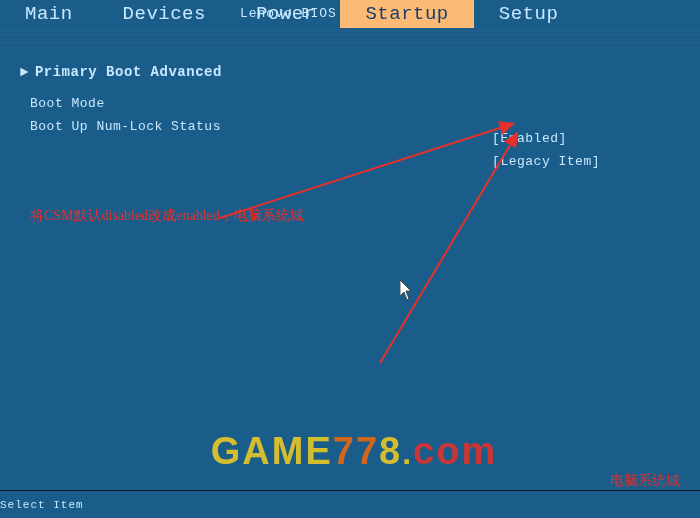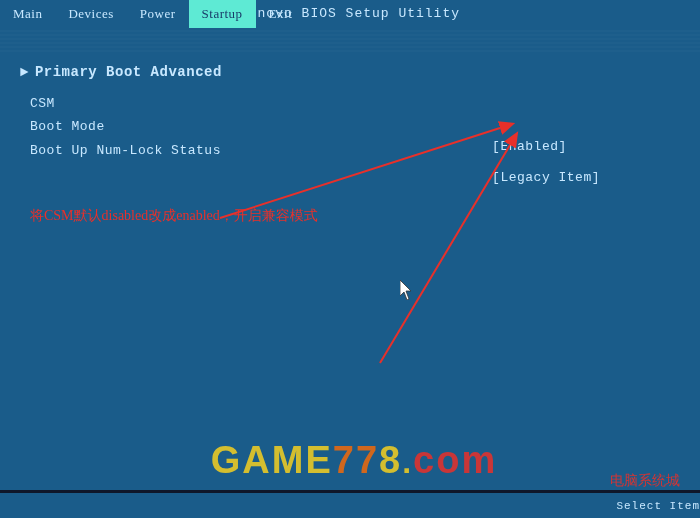--- a/index.html
+++ b/index.html
@@ -62,32 +62,31 @@
 
     .menu-items {
       display: flex;
       align-items: center;
       height: 100%;
       z-index: 11;
     }
 
     .menu-item {
       color: #c8e8ff;
-      font-size: 13px;
-      padding: 0 13px;
+      font-size: 19px;
+      padding: 0 25px;
       height: 100%;
       display: flex;
       align-items: center;
       cursor: pointer;
       letter-spacing: 0.5px;
-      font-family: Liberation Serif, serif;
     }
 
     .menu-item.active {
-      background: #5eead4;
+      background: #fdba74;
       color: #1a3c6a;
     }
 
     
     .content {
       position: absolute;
       top: 52px;
       left: 0;
       right: 0;
       bottom: 28px;
@@ -132,21 +131,20 @@
       top: 75px;
       right: 100px;
       text-align: left;
     }
 
     .value-item {
       color: #c8e8ff;
       font-size: 13px;
       line-height: 1.8;
       letter-spacing: 0.5px;
-      margin-top: 8px;
     }
 
     
     .annotation-container {
       position: absolute;
       top: 52px;
       left: 0;
       right: 0;
       bottom: 28px;
       pointer-events: none;
@@ -185,42 +183,42 @@
     }
 
     
     .bottom-bar {
       position: absolute;
       bottom: 0;
       left: 0;
       right: 0;
       height: 28px;
       background: #1a5c8a;
-      border-top: 3px solid #0f172a;
-      display: flex;
-      align-items: center;
-      justify-content: flex-end;
+      border-top: 1px solid #0f172a;
+      display: flex;
+      align-items: center;
+      justify-content: flex-start;
       z-index: 10;
     }
 
     .bottom-hint {
       color: #c8e8ff;
       font-size: 11px;
       letter-spacing: 1px;
     }
 
     
     .watermark {
       position: absolute;
       bottom: 28px;
       left: 8px;
       right: 0;
       height: 60px;
       display: flex;
-      align-items: center;
+      align-items: flex-start;
       justify-content: center;
       z-index: 30;
       pointer-events: none;
     }
 
     .watermark-text {
       font-size: 38px;
       font-weight: 900;
       font-family: Arial Black, sans-serif;
       letter-spacing: 2px;
@@ -265,34 +263,33 @@
 <body>
 
 <div class="screen">
 
   <div class="menu-bar">
     <div class="menu-items">
       <div class="menu-item">Main</div>
       <div class="menu-item">Devices</div>
       <div class="menu-item">Power</div>
       <div class="menu-item active">Startup</div>
-      <div class="menu-item">Exit</div>
+      <div class="menu-item">Setup</div>
     </div>
     <div class="menu-title">Lenovo BIOS Setup Utility</div>
   </div>
 
   <div class="content">
 
     <div class="section-header">
       <span class="arrow-right">►</span>
       <span>Primary Boot Advanced</span>
     </div>
 
     <div class="settings-list">
-      <div class="setting-item">CSM</div>
       <div class="setting-item">Boot Mode</div>
       <div class="setting-item">Boot Up Num-Lock Status</div>
     </div>
 
     <div class="values-col">
       <div class="value-item">[Enabled]</div>
       <div class="value-item">[Legacy Item]</div>
     </div>
   </div>
 
@@ -306,21 +303,21 @@
         <polygon points="0 0, 8 3.5, 0 7" fill="#e8302a"></polygon>
       </marker>
     </defs>
 
     <line x1="220" y1="218" x2="500" y2="128" stroke="#e8302a" stroke-width="2" marker-end="url(#arrowhead1)"></line>
 
     <line x1="380" y1="363" x2="510" y2="145" stroke="#e8302a" stroke-width="2" marker-end="url(#arrowhead2)"></line>
   </svg>
 
   <div class="annotation-container">
-    <div class="annotation-text-1">将CSM默认disabled改成enabled，开启兼容模式</div>
+    <div class="annotation-text-1">将CSM默认disabled改成enabled，电脑系统城</div>
   </div>
 
   <div class="cursor">
     <svg width="14" height="20" viewBox="0 0 14 20">
       <polygon points="0,0 0,16 4,12 7,20 9,19 6,11 11,11" fill="white" stroke="#333" stroke-width="0.8"></polygon>
     </svg>
   </div>
 
   <div class="bottom-bar">
     <span class="bottom-hint">Select Item</span>

